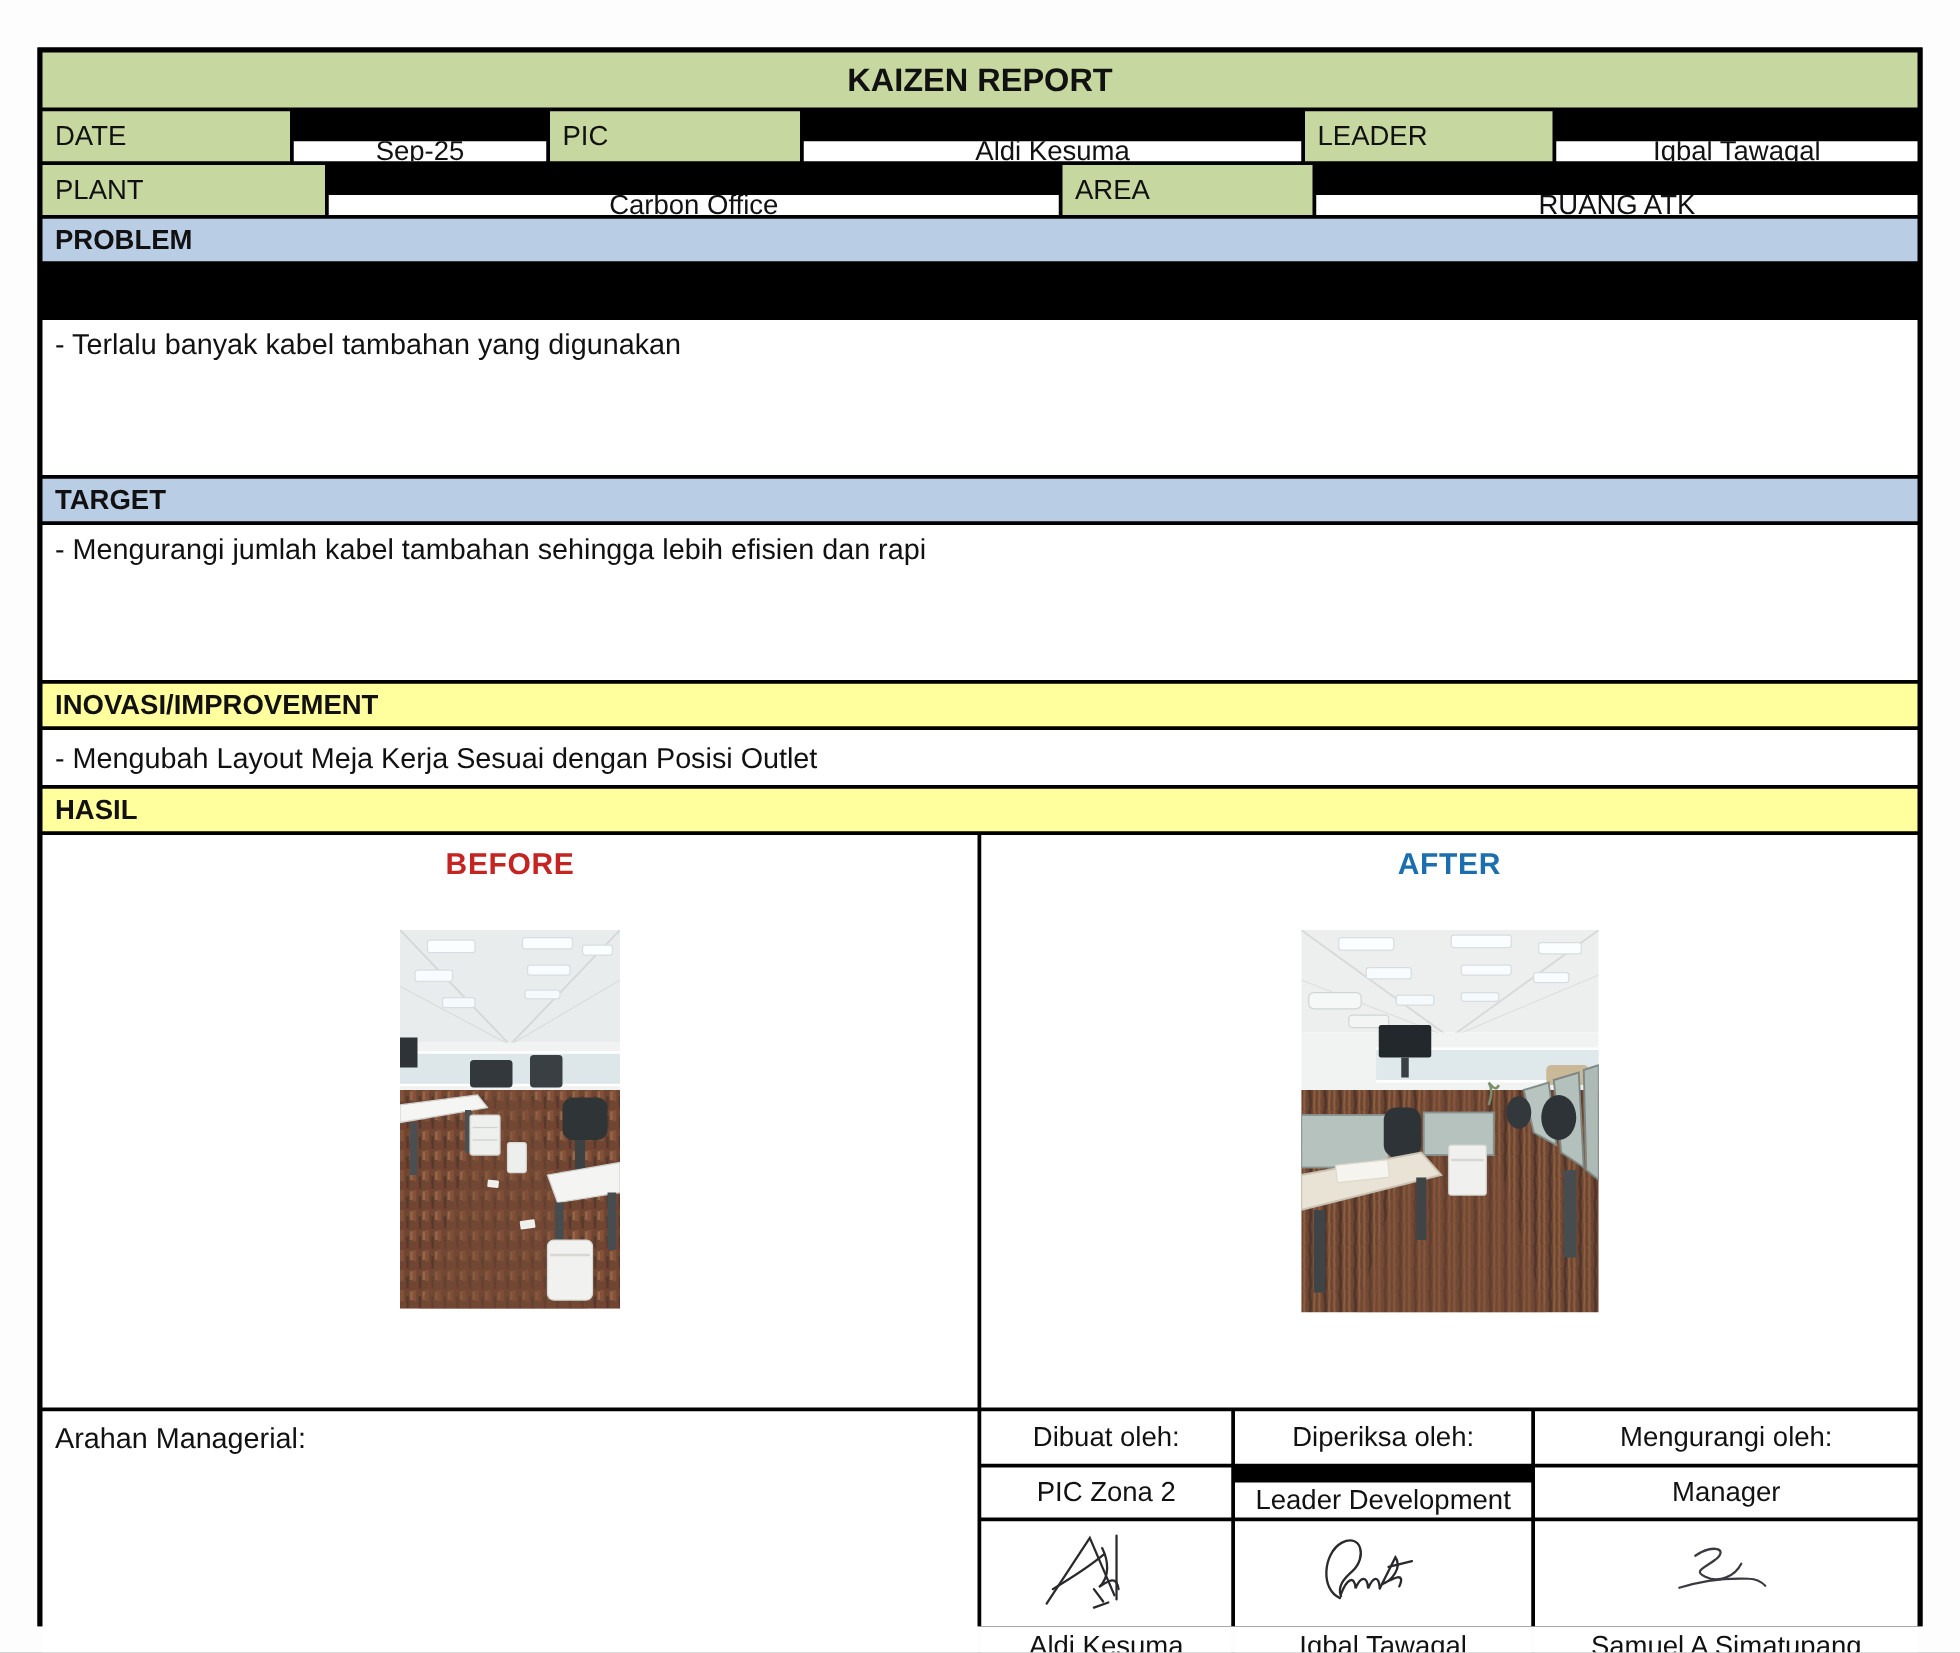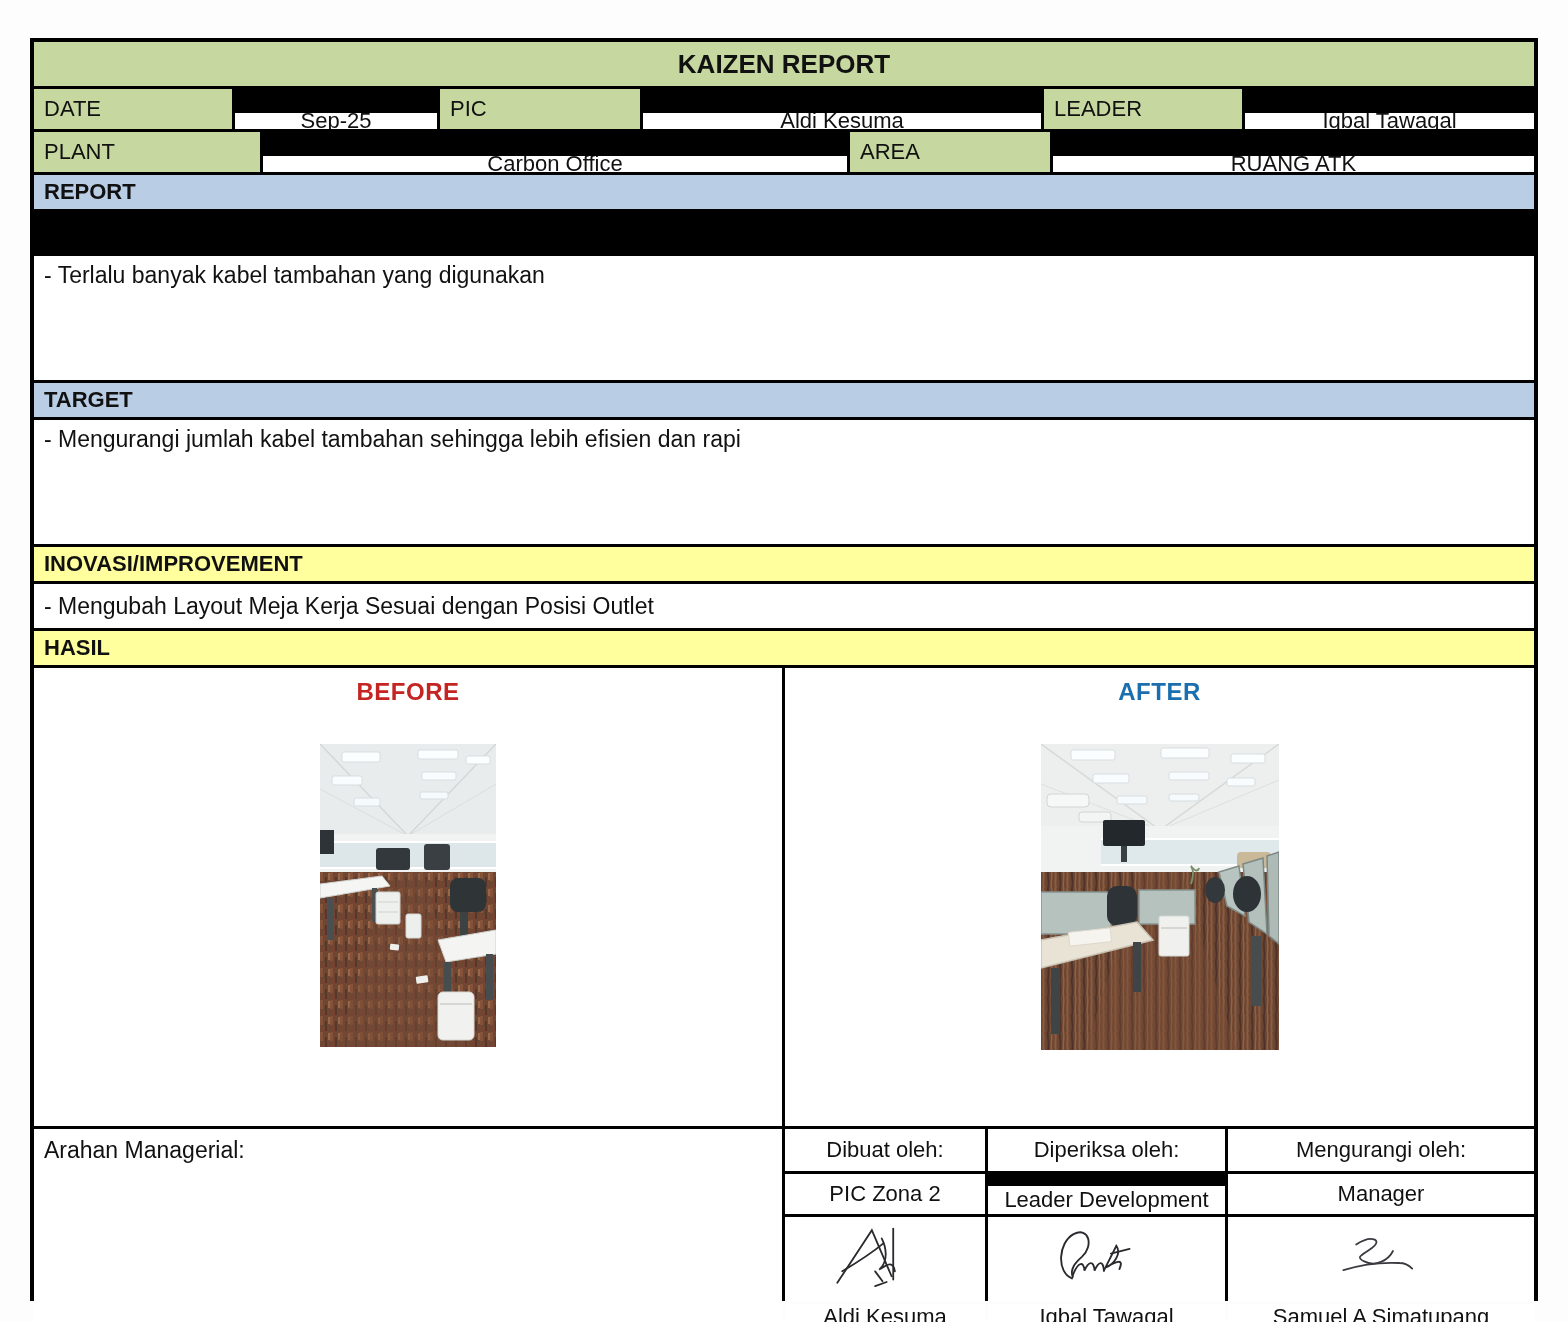--- a/index.html
+++ b/index.html
@@ -55,21 +55,21 @@
     </div>
 
     <div class="row" style="height:40px;">
       <div class="cell green" style="width:226px;">PLANT</div>
       <div class="cell center" style="width:584px;">Carbon Office</div>
       <div class="cell green" style="width:200px;">AREA</div>
       <div class="cell center flex1">RUANG ATK</div>
     </div>
 
     <div class="row" style="height:34px;">
-      <div class="cell blue flex1">REPORT</div>
+      <div class="cell blue flex1">PROBLEM</div>
     </div>
     <div class="row" style="height:124px;margin-top:44px;">
       <div class="cell body-cell flex1">- Terlalu banyak kabel tambahan yang digunakan</div>
     </div>
 
     <div class="row" style="height:34px;">
       <div class="cell blue flex1">TARGET</div>
     </div>
     <div class="row" style="height:124px;">
       <div class="cell body-cell flex1">- Mengurangi jumlah kabel tambahan sehingga lebih efisien dan rapi</div>

